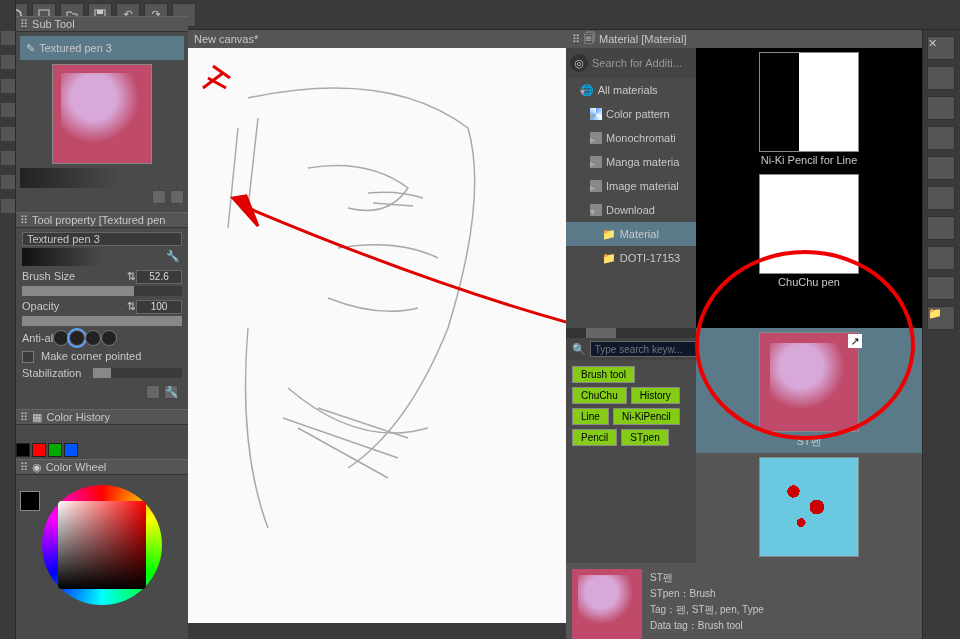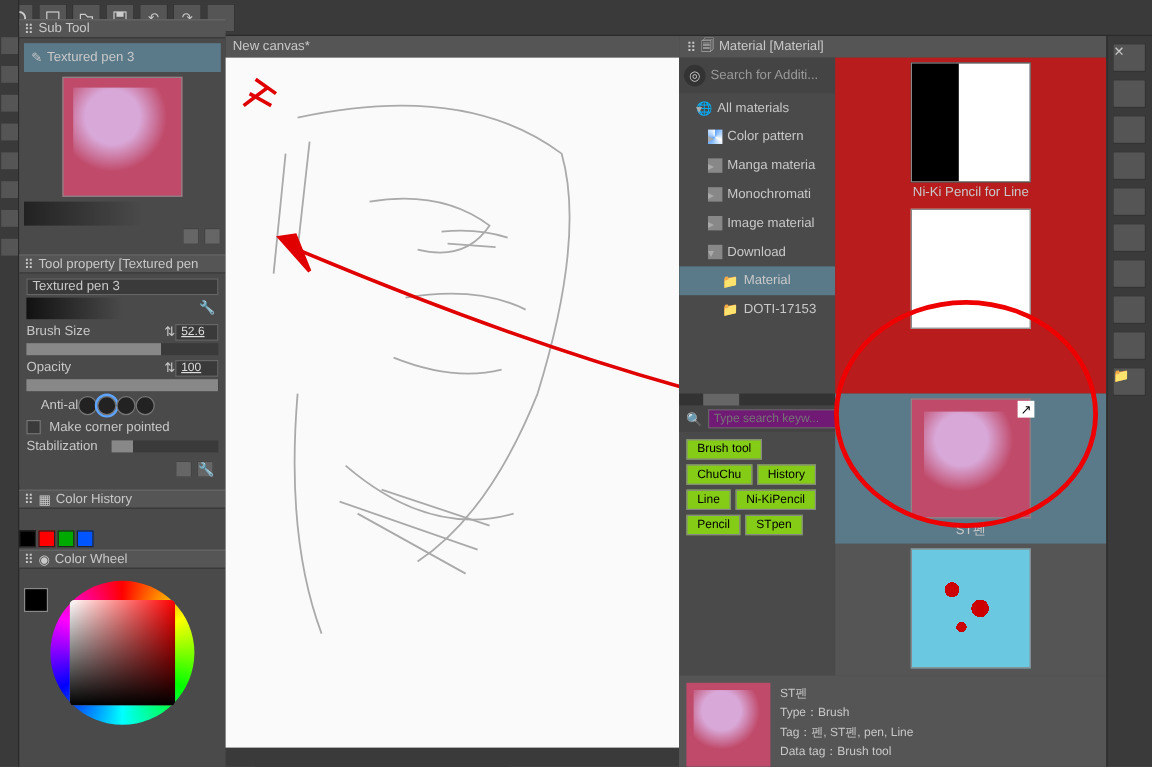--- a/index.html
+++ b/index.html
@@ -10,23 +10,23 @@
   .left-col .mini { width: 14px; height: 14px; margin: 1px auto; background: #555; }
   .left-panels { position: absolute; left: 16px; top: 16px; width: 172px; }
   .panel-header { height: 16px; background: #555; display: flex; align-items: center; padding: 0 4px; gap: 4px; border-top: 1px solid #666; border-bottom: 1px solid #333; font-size: 10px; }
   .subtool-sel { height: 24px; background: #5a7a8a; display: flex; align-items: center; padding: 0 6px; gap: 4px; margin: 4px; }
   .thumb-large { width: 100px; height: 100px; margin: 4px auto; background: #c04a6a; border: 1px solid #888; display: block; position: relative; }
   .thumb-large::after { content: ""; position: absolute; inset: 8px; background: radial-gradient(circle at 40% 30%, #d8a8d8 0 30%, #c04a6a 60%); }
   .panel-foot { display: flex; justify-content: flex-end; gap: 4px; padding: 2px 4px; }
   .smicon { width: 14px; height: 14px; background: #666; border: 1px solid #444; }
   .prop-body { padding: 4px 6px; background: #4a4a4a; }
   .prop-row { margin: 4px 0; }
-  .prop-input { height: 14px; background: #3a3a3a; border: 1px solid #666; color: #ddd; padding: 0 4px; font-size: 10px; float: right; width: 36px; text-align: left; text-decoration: underline; }
+  .prop-input { height: 14px; background: #3a3a3a; border: 1px solid #666; color: #ddd; padding: 0 4px; font-size: 10px; float: right; width: 46px; text-align: center; }
   .slider { height: 10px; background: linear-gradient(to right, #888 0 70%, #3a3a3a 70%); margin-top: 2px; }
-  .antialias { display: flex; align-items: center; gap: 0; margin: 4px 12px; }
+  .antialias { display: flex; align-items: center; gap: 0; margin: 4px 0; }
   .aacircle { width: 16px; height: 16px; border-radius: 50%; background: #222; border: 1px solid #777; }
   .aacircle.sel { outline: 2px solid #5fa5ff; }
   .cb { width: 12px; height: 12px; background: #3a3a3a; border: 1px solid #777; display: inline-block; vertical-align: middle; margin-right: 4px; }
   .color-hist { height: 16px; display: flex; }
   .swatches { display: flex; gap: 2px; padding: 2px 0; }
   .swatch { width: 14px; height: 14px; border: 1px solid #222; }
   .wheel-panel { height: 150px; position: relative; }
   .wheel { width: 120px; height: 120px; border-radius: 50%; margin: 10px auto 0; background: conic-gradient(red,yellow,lime,cyan,blue,magenta,red); position: relative; }
   .wheel::after { content:""; position:absolute; inset:16px; background: linear-gradient(to right,#fff,#f00), linear-gradient(to top,#000,transparent); background-blend-mode: multiply; border-radius: 4px; }
   .canvas-area { position: absolute; left: 188px; top: 30px; width: 378px; height: 609px; background: #3a3a3a; }
@@ -36,32 +36,32 @@
   .materials { position: absolute; left: 566px; top: 30px; width: 356px; height: 609px; background: #4a4a4a; }
   .mat-header { height: 18px; background: #555; display: flex; align-items: center; gap: 4px; padding: 0 6px; font-size: 10px; }
   .mat-body { display: flex; height: 280px; }
   .mat-tree { width: 130px; background: #4a4a4a; overflow: hidden; }
   .tree-search { height: 30px; display: flex; align-items: center; gap: 4px; padding: 0 4px; background: #444; }
   .tree-item { display: flex; align-items: center; gap: 4px; padding: 3px 4px 3px 14px; height: 24px; }
   .tree-item.l1 { padding-left: 24px; }
   .tree-item.l2 { padding-left: 36px; }
   .tree-item.sel { background: #5a7a8a; }
   .tree-icon { width: 12px; height: 12px; background: #888; }
-  .mat-list { flex: 1; background: #b91c1c; overflow: hidden; position: relative; }
+  .mat-list { flex: 1; background: #000000; overflow: hidden; position: relative; }
   .mat-item { text-align: center; padding: 4px 0; }
   .mat-item.sel { background: #5a7a8a; }
   .mat-thumb { width: 100px; height: 100px; margin: 0 auto 2px; background: #fff; border: 1px solid #888; }
   .mat-thumb.pink { background: #c04a6a; position: relative; }
   .mat-thumb.pink::after { content:""; position:absolute; inset:10px; background: radial-gradient(circle at 40% 30%, #d8a8d8 0 30%, #c04a6a 60%); }
   .mat-thumb.bw { background: #000; position: relative; }
   .mat-thumb.bw::after { content:""; position:absolute; left:40%; top:0; right:0; bottom:0; background:#fff; }
   .mat-thumb.splat { background: #6ac8e0; position: relative; }
   .mat-thumb.splat::after { content:""; position:absolute; inset:10px; background: radial-gradient(circle at 30% 30%,#c00 0 8%,transparent 8%),radial-gradient(circle at 60% 50%,#c00 0 12%,transparent 12%),radial-gradient(circle at 40% 70%,#c00 0 6%,transparent 6%); }
   .search-key { height: 22px; background: #444; display: flex; align-items: center; padding: 0 6px; gap: 4px; }
-  .search-key input { flex: 1; height: 16px; background: #701a75; border: 1px solid #666; color: #999; padding: 0 4px; font-size: 10px; }
+  .search-key input { flex: 1; height: 16px; background: #0f172a; border: 1px solid #666; color: #999; padding: 0 4px; font-size: 10px; }
   .tag-area { padding: 6px; display: flex; flex-wrap: wrap; gap: 4px; }
   .tag { background: #84cc16; color: #000; padding: 2px 8px; border: 1px solid #888; font-size: 10px; }
   .detail { display: flex; padding: 6px; gap: 8px; background: #555; }
   .detail-thumb { width: 70px; height: 70px; background: #c04a6a; position: relative; flex-shrink: 0; }
   .detail-thumb::after { content:""; position:absolute; inset:6px; background: radial-gradient(circle at 40% 30%, #d8a8d8 0 30%, #c04a6a 60%); }
   .detail-info div { margin: 2px 0; font-size: 10px; }
   .right-col { position: absolute; right: 0; top: 30px; width: 38px; height: 609px; background: #3a3a3a; border-left: 1px solid #2a2a2a; display: flex; flex-direction: column; gap: 6px; padding: 6px 4px; }
   .right-col .ricon { width: 28px; height: 24px; background: #555; border: 1px solid #333; }
   .redcircle { position: absolute; border: 4px solid #e00; border-radius: 50%; pointer-events: none; }
   .tri { position: absolute; width: 6px; height: 10px; display: inline-block; }
@@ -241,26 +241,26 @@
           <span>All materials</span>
         </div>
       <div class="tree-item l1">
           <span class="tri"></span>
           <span class="tree-icon" style="background:conic-gradient(#5fa5ff,#fff,#5fa5ff,#fff);"></span>
           <span>Color pattern</span>
         </div>
       <div class="tree-item l1">
           <span class="tri"></span>
           <span class="tree-icon"></span>
-          <span>Manga materia</span>
+          <span>Monochromati</span>
         </div>
       <div class="tree-item l1">
           <span class="tri"></span>
           <span class="tree-icon"></span>
-          <span>Monochromati</span>
+          <span>Manga materia</span>
         </div>
       <div class="tree-item l1">
           <span class="tri"></span>
           <span class="tree-icon"></span>
           <span>Image material</span>
         </div>
       <div class="tree-item l1">
           <span class="tri down"></span>
           <span class="tree-icon"></span>
           <span>Download</span>
@@ -274,20 +274,21 @@
           <span>DOTI-17153</span>
         </div>
     </div>
     <div class="mat-list">
       <div class="mat-item">
         <div class="mat-thumb bw"></div>
         <div>Ni-Ki Pencil for Line</div>
       </div>
       <div class="mat-item">
         <div class="mat-thumb"></div>
+        <div>ChuChu pen</div>
       </div>
     </div>
   </div>
 
   <div style="display:flex;">
     <div style="width:130px;">
       <div style="height:10px; background:#333; display:flex;">
           <div style="width:30px;background:#666;margin-left:20px;"></div>
         </div>
       <div class="search-key">
@@ -313,22 +314,22 @@
       <div class="mat-item">
         <div class="mat-thumb splat"></div>
       </div>
     </div>
   </div>
 
   <div class="detail">
     <div class="detail-thumb"></div>
     <div class="detail-info">
       <div>ST펜</div>
-      <div>Type：Brush</div>
-      <div>Tag：펜, ST펜, pen, Line</div>
+      <div>STpen：Brush</div>
+      <div>Tag：펜, ST펜, pen, Type</div>
       <div>Data tag：Brush tool</div>
     </div>
   </div>
 </div>
 
 <div class="right-col">
   <div class="ricon">✕</div>
   <div class="ricon"></div>
   <div class="ricon"></div>
   <div class="ricon"></div>

